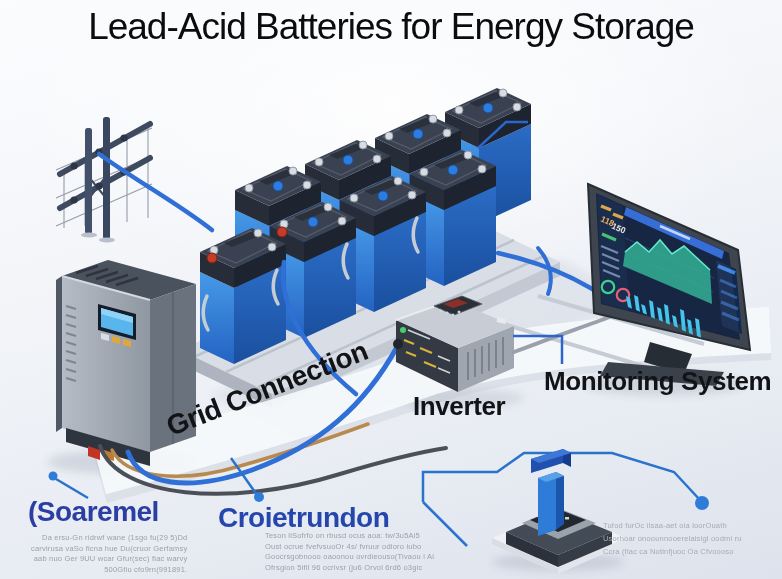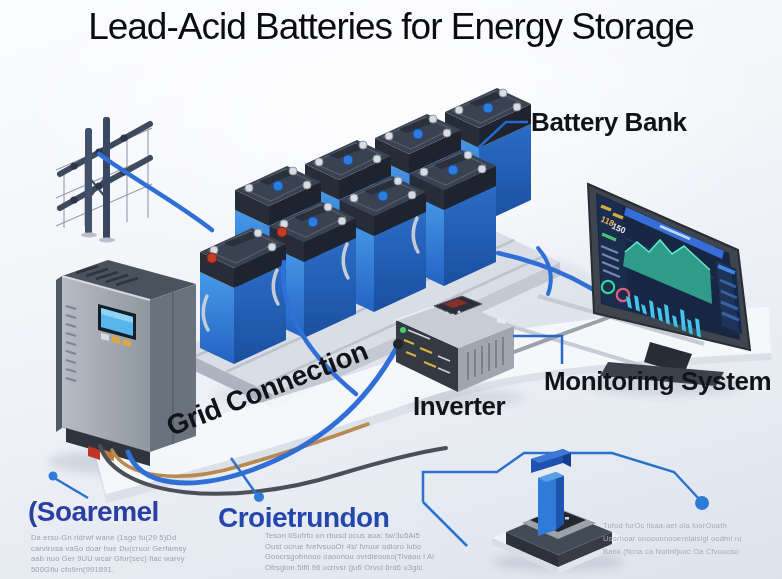--- a/index.html
+++ b/index.html
@@ -347,43 +347,42 @@
       <polygon points="531,459 563,449 563,463 531,473" fill="#2050b0"></polygon>
       <polygon points="563,449 571,453 571,467 563,463" fill="#163c8c"></polygon>
       <polygon points="531,459 563,449 571,453 539,463" fill="#3f77d4"></polygon>
     </g>
   </svg>
 
   <div class="title">
     <div>Lead-Acid Batteries for Energy Storage</div>
   </div>
 
-  <div class="lbl" style="left:531px;top:107px;">Battery Bank</div>
 
   <div class="lbl lbl-rot" style="left:168px;top:412px;">Grid Connection</div>
 
   <div class="lbl" style="left:413px;top:391px;text-align:center;">Inverter</div>
 
   <div class="lbl" style="left:544px;top:366px;">Monitoring System</div>
 
   <div class="f-head c1" style="left:28px;top:496px;">(Soaremel</div>
-  <div class="f-body" style="left:31px;top:533px;">
+  <div class="f-body" style="left:31px;top:533px;text-align:right;">
     <div>Da ersu-Gn ridrwf wane (1sgo fu(29 5)Dd</div>
-    <div>carvirusa vaSo doar hue Du(cruor Gerfamsy</div>
+    <div>carvirusa vaSo ficna hue Du(cruor Gerfamsy</div>
     <div>aab nuo Ger 9UU wcar Gfur(sec) fiac warvy</div>
     <div>500Gfiu cfo9rn(991891.</div>
   </div>
 
   <div class="f-head c2" style="left:218px;top:502px;">Croietrundon</div>
   <div class="f-body" style="left:221px;top:531px;margin-left:44px;">
     <div>Teson liSofrfo on rbusd ocus aoa: tw/3u5Ai5</div>
     <div>Oust ocrue fvefvsuoOr 4s/ fvruur odioro iubo</div>
     <div>Goocrsgobnooo oaoonou ovrdieouso(Tivaou i Ai</div>
     <div>Ofrsgion 5ifil 96 ocrivsr (ju6 Orvol 6rd6 o3gic</div>
   </div>
 
   <div class="f-body col3" style="left:603px;top:519px;">
     <div>Tufod furOc ilsaa-aet oia loorOuath</div>
     <div>Usorhoar onoounnooerelaisigl oodmi ru</div>
-    <div>Bank (ficna ca Notinfjuoc Oa Cfvoooso</div>
+    <div>Ccra (fiac ca Notinfjuoc Oa Cfvoooso</div>
   </div>
 
 </div>
 
 </body></html>

